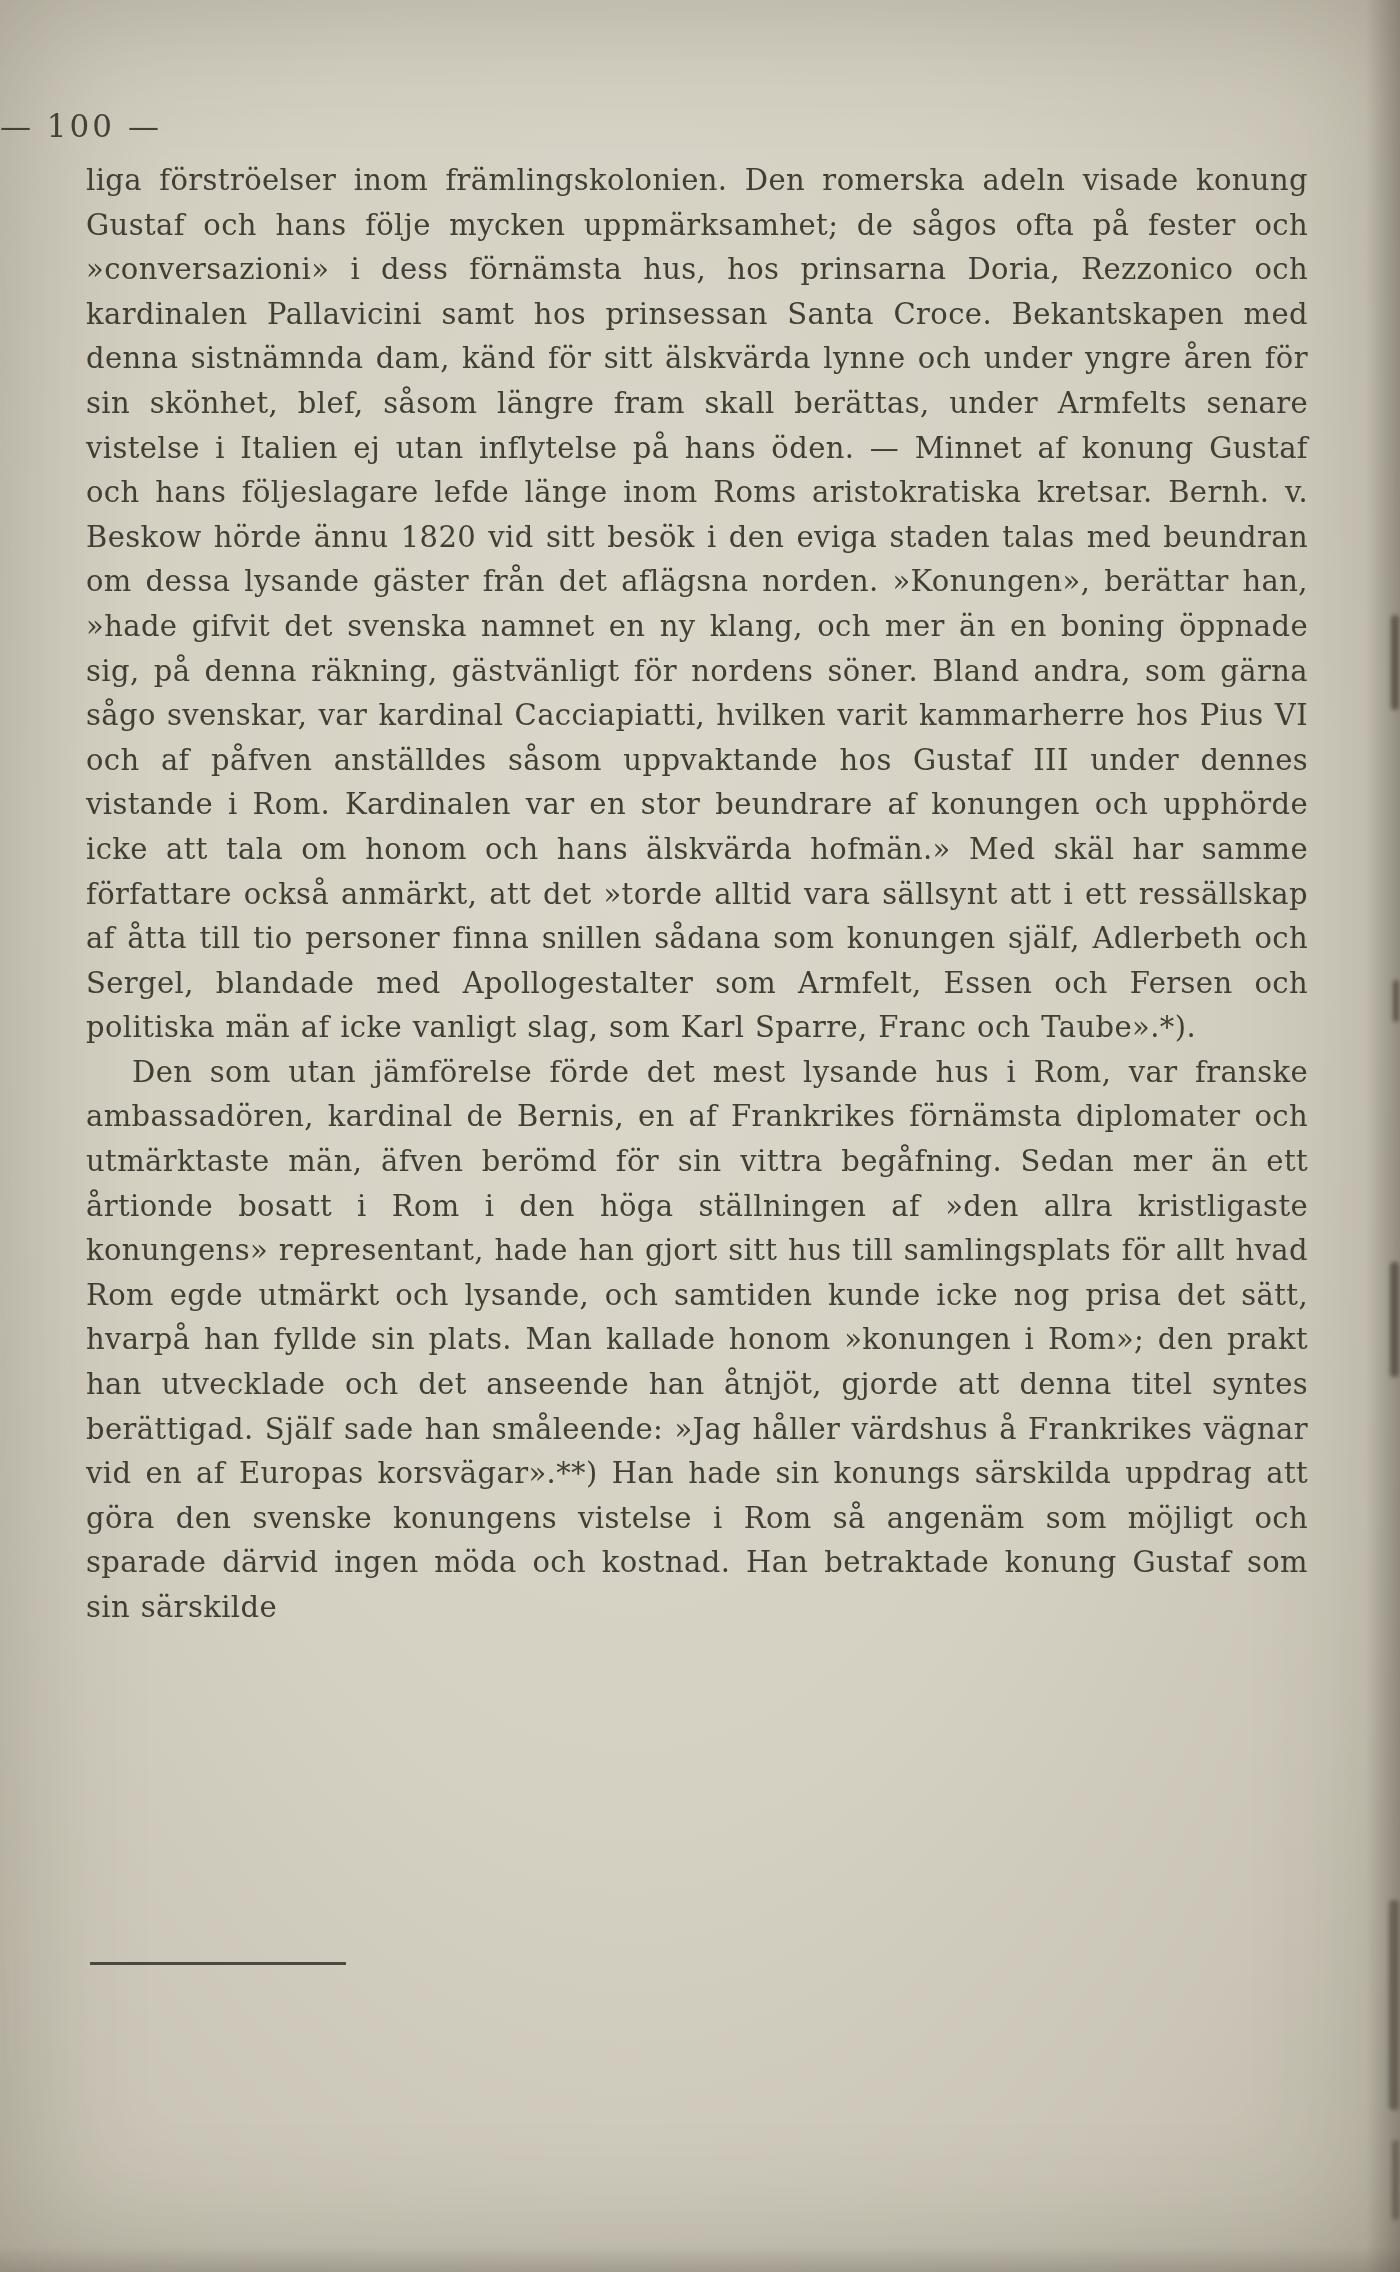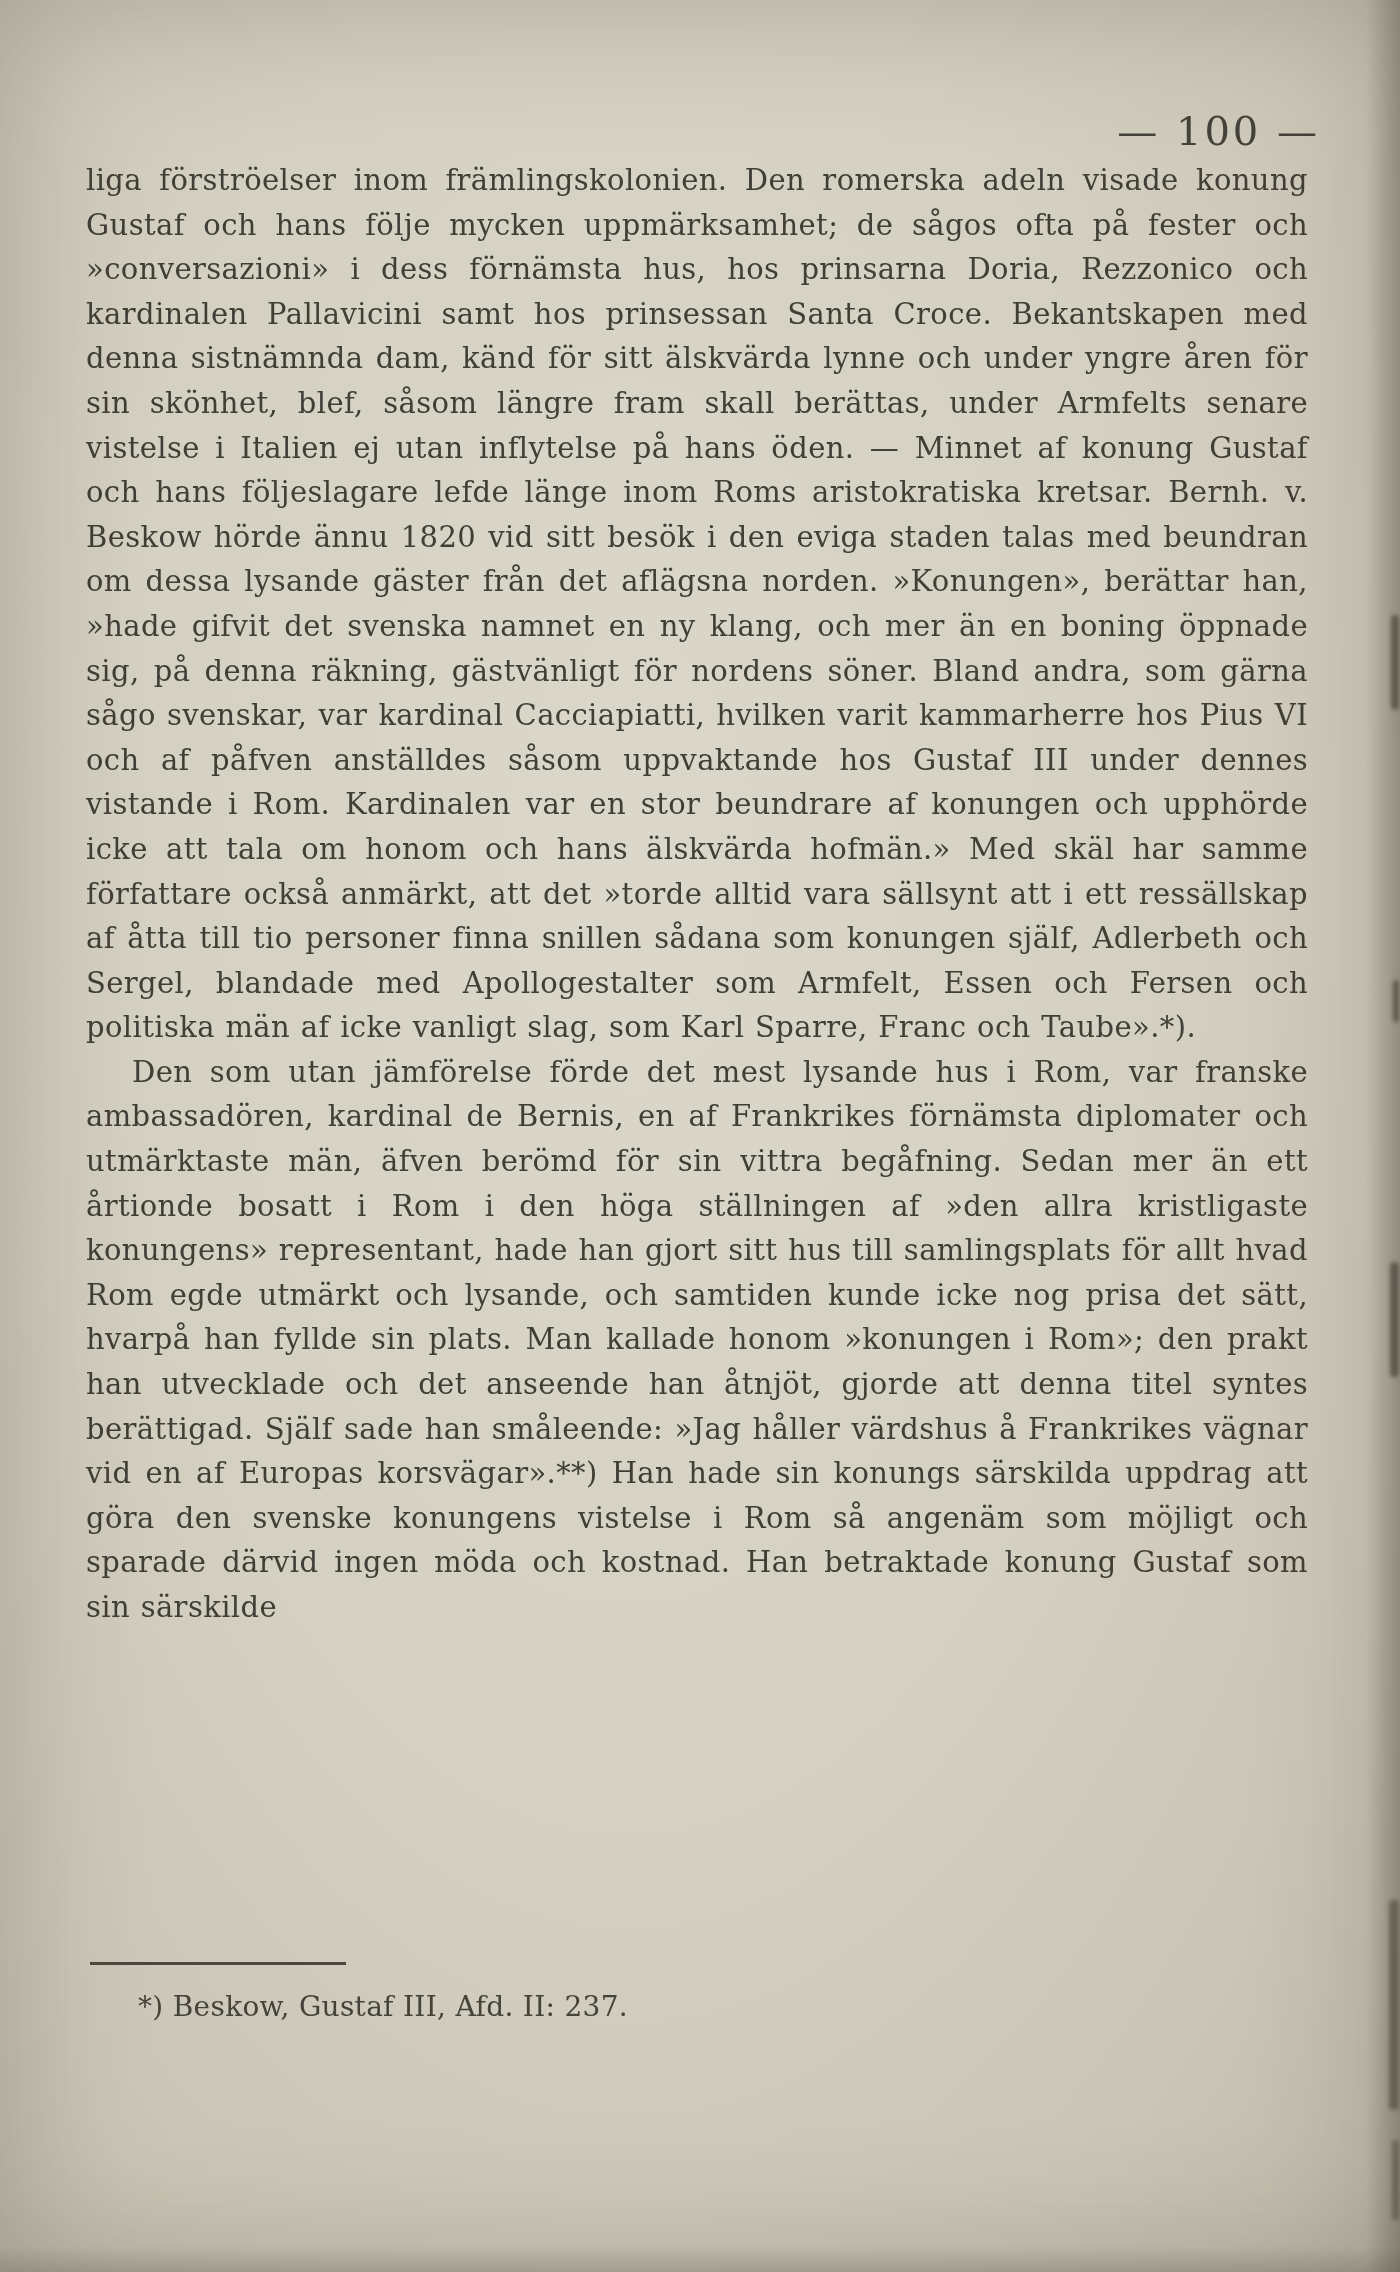--- a/index.html
+++ b/index.html
@@ -51,22 +51,22 @@
   .artifact.a2 { top: 980px;  height: 42px;  width: 6px; }
   .artifact.a3 { top: 1262px; height: 115px; width: 9px; }
   .artifact.a4 { top: 1900px; height: 210px; width: 10px; opacity: .8; }
   .artifact.a5 { top: 2140px; height: 80px;  width: 7px; opacity: .7; }
 
   .page-number {
     position: absolute;
     top: 108px;
     left: 0;
     width: 1320px;
-    text-align: right;
-    font-size: 40px;
+    text-align: left;
+    font-size: 31px;
     letter-spacing: 3px;
     color: #45423a;
   }
   .text-block {
     position: absolute;
     top: 158px;
     left: 86px;
     width: 1222px;
     font-size: 29px;
     line-height: 44.6px;
@@ -108,21 +108,20 @@
 
   <div class="page-number">— 100 —</div>
 
   <div class="text-block">
     <p>liga förströelser inom främlingskolonien. Den romerska adeln visade konung Gustaf och hans följe mycken uppmärksamhet; de sågos ofta på fester och »conversazioni» i dess förnämsta hus, hos prinsarna Doria, Rezzonico och kardinalen Pallavicini samt hos prinsessan Santa Croce. Bekantskapen med denna sistnämnda dam, känd för sitt älskvärda lynne och under yngre åren för sin skönhet, blef, såsom längre fram skall berättas, under Armfelts senare vistelse i Italien ej utan inflytelse på hans öden. — Minnet af konung Gustaf och hans följeslagare lefde länge inom Roms aristokratiska kretsar. Bernh. v. Beskow hörde ännu 1820 vid sitt besök i den eviga staden talas med beundran om dessa lysande gäster från det aflägsna norden. »Konungen», berättar han, »hade gifvit det svenska namnet en ny klang, och mer än en boning öppnade sig, på denna räkning, gästvänligt för nordens söner. Bland andra, som gärna sågo svenskar, var kardinal Cacciapiatti, hvilken varit kammarherre hos Pius VI och af påfven anställdes såsom uppvaktande hos Gustaf III under dennes vistande i Rom. Kardinalen var en stor beundrare af konungen och upphörde icke att tala om honom och hans älskvärda hofmän.» Med skäl har samme författare också anmärkt, att det »torde alltid vara sällsynt att i ett ressällskap af åtta till tio personer finna snillen sådana som konungen själf, Adlerbeth och Sergel, blandade med Apollogestalter som Armfelt, Essen och Fersen och politiska män af icke vanligt slag, som Karl Sparre, Franc och Taube».*).</p>
     <p class="indent">Den som utan jämförelse förde det mest lysande hus i Rom, var franske ambassadören, kardinal de Bernis, en af Frankrikes förnämsta diplomater och utmärktaste män, äfven berömd för sin vittra begåfning. Sedan mer än ett årtionde bosatt i Rom i den höga ställningen af »den allra kristligaste konungens» representant, hade han gjort sitt hus till samlingsplats för allt hvad Rom egde utmärkt och lysande, och samtiden kunde icke nog prisa det sätt, hvarpå han fyllde sin plats. Man kallade honom »konungen i Rom»; den prakt han utvecklade och det anseende han åtnjöt, gjorde att denna titel syntes berättigad. Själf sade han småleende: »Jag håller värdshus å Frankrikes vägnar vid en af Europas korsvägar».**) Han hade sin konungs särskilda uppdrag att göra den svenske konungens vistelse i Rom så angenäm som möjligt och sparade därvid ingen möda och kostnad. Han betraktade konung Gustaf som sin särskilde</p>
   </div>
 
   <div class="footnote-block">
     <div class="footnote-rule"></div>
-    <div class="footnote">*) Beskow, Gustaf III, Afd. II: 237.</div>
   </div>
 
   <div class="artifact a1"></div>
   <div class="artifact a2"></div>
   <div class="artifact a3"></div>
   <div class="artifact a4"></div>
   <div class="artifact a5"></div>
 
   <div class="edge-shadow-right"></div>
   <div class="edge-shadow-bottom"></div>

